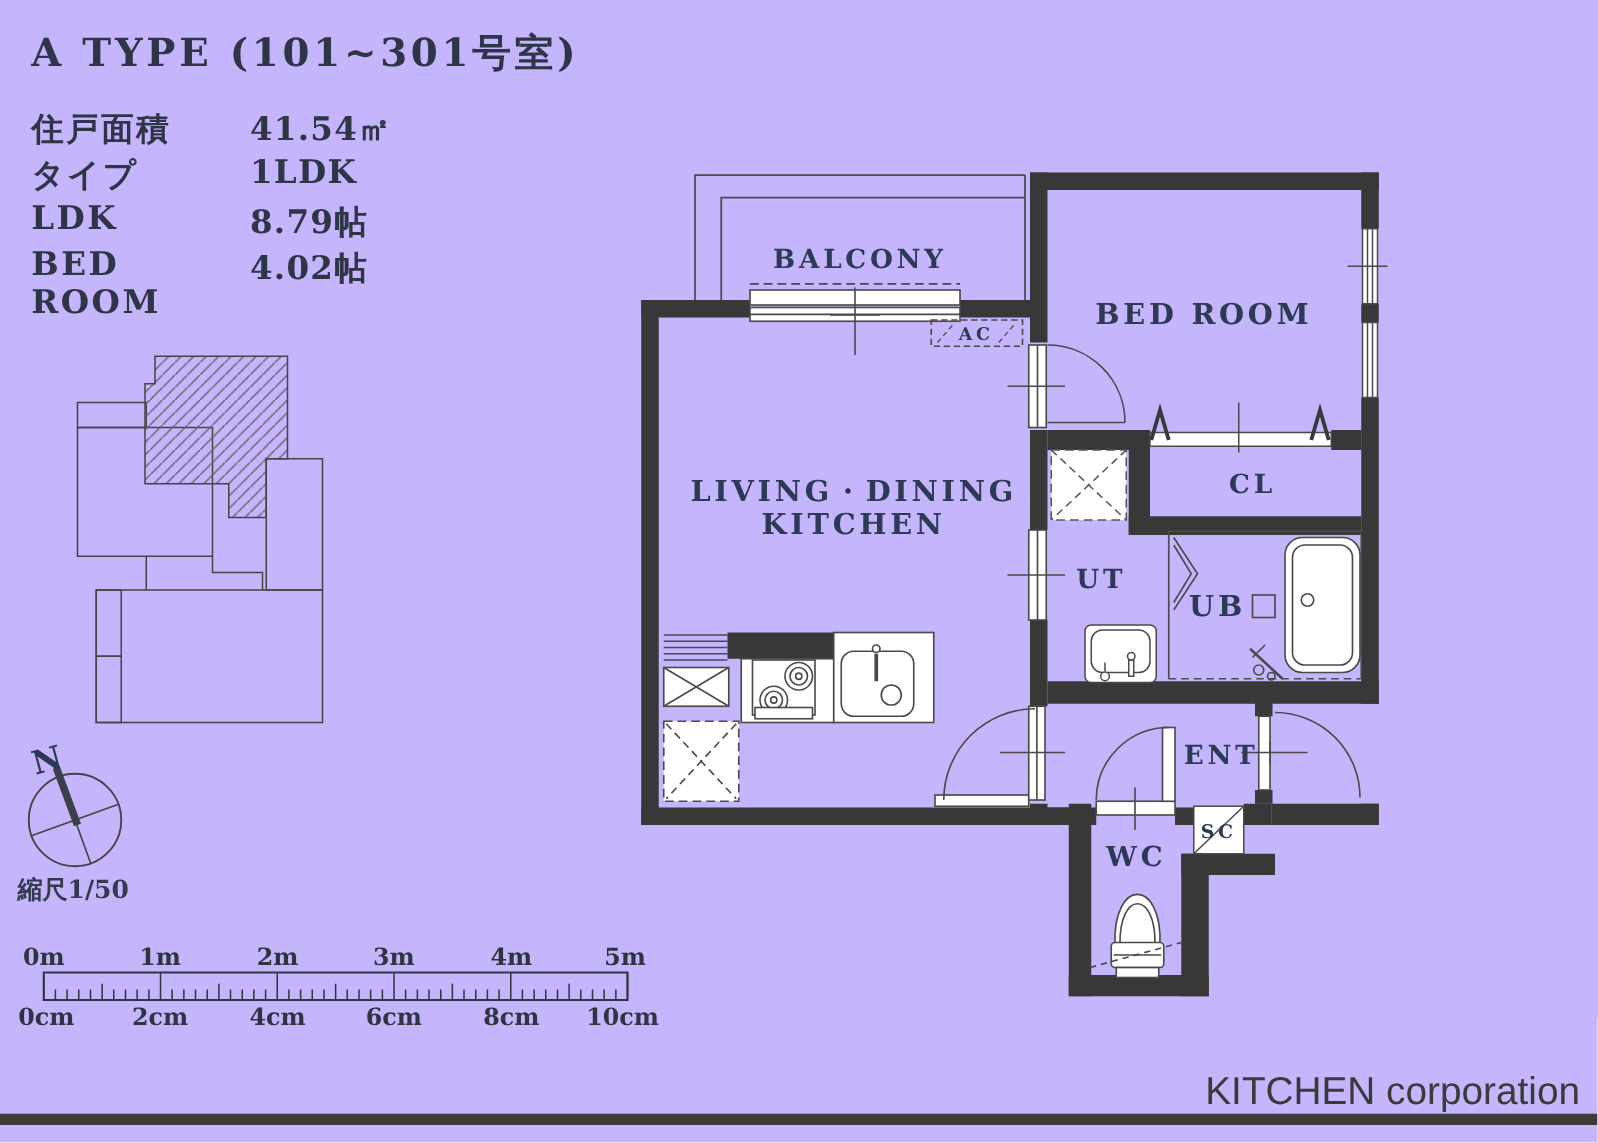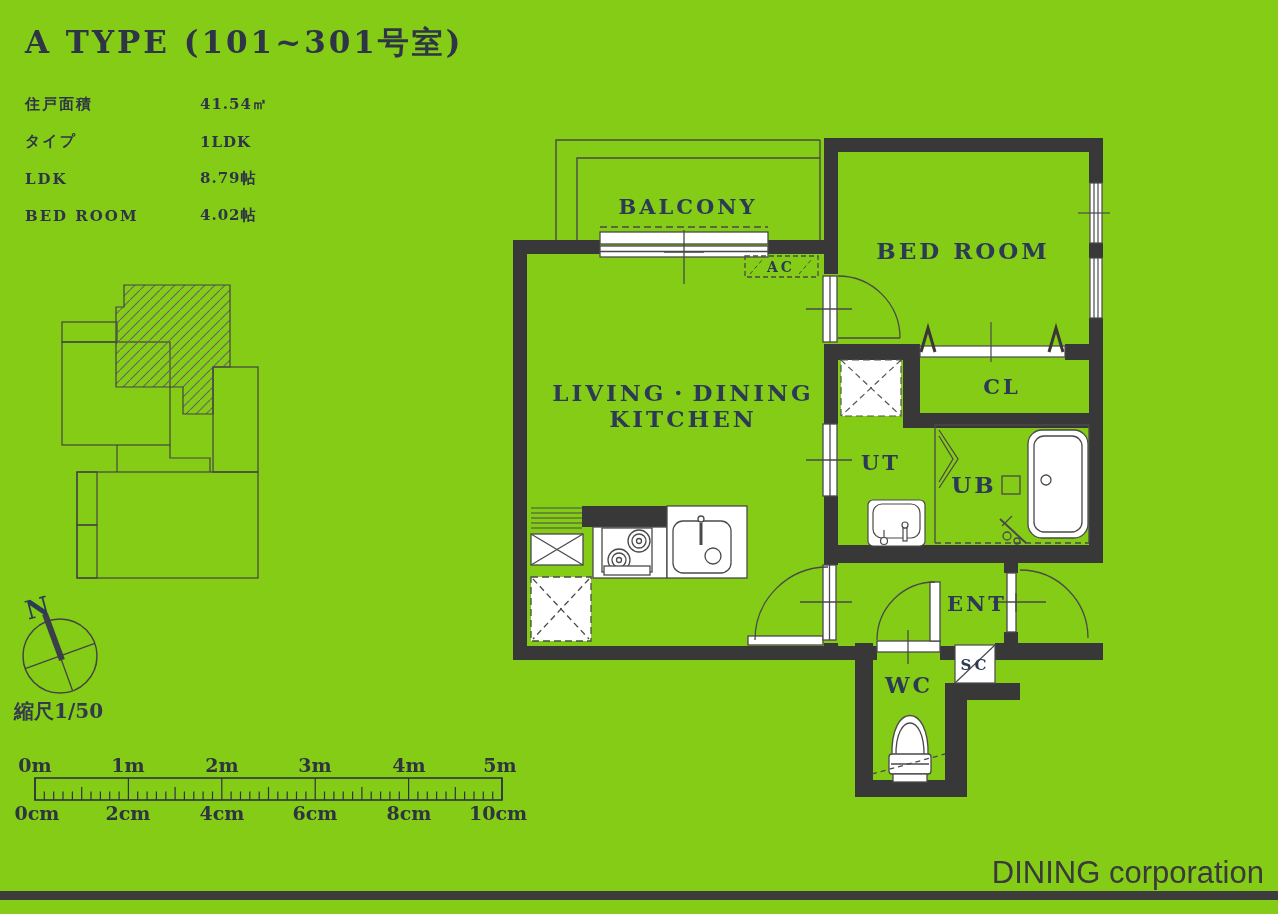--- a/index.html
+++ b/index.html
@@ -1,21 +1,21 @@
 <!DOCTYPE html>
 <html><head>
 <meta charset="utf-8">
 <style>
   html,body{margin:0;padding:0;background:#ffffff;}
-  .page{position:relative;width:1278px;height:914px;background:#84cc16;overflow:hidden;
+  .page{position:relative;width:1278px;height:914px;background:#c4b5fd;overflow:hidden;
         font-family:"DejaVu Serif","Liberation Serif",serif;color:#2e3547;}
   .hdr{position:absolute;left:25px;top:22px;}
   .hdr h1{margin:0;font-size:31px;font-weight:bold;letter-spacing:3px;color:#2e3547;}
   .specs{margin-top:22px;}
-  .spec-row{display:flex;height:37px;align-items:center;font-size:15px;font-weight:bold;}
+  .spec-row{display:flex;height:37px;align-items:flex-start;font-size:26px;font-weight:bold;}
   .spec-label{width:175px;letter-spacing:2px;}
   .spec-value{letter-spacing:1px;}
   svg text{font-family:"DejaVu Serif","Liberation Serif",serif;fill:#2c3a55;font-weight:bold;}
   svg .rm{letter-spacing:3px;}
   svg .tick-label{fill:#2e3440;font-size:19px;letter-spacing:0px;}
   svg .note{fill:#333a4d;font-size:20px;}
   .footer-name{position:absolute;left:28px;top:853px;font-size:30px;font-weight:bold;
                letter-spacing:2px;color:#3a4050;}
   .footer-company{position:absolute;right:14px;top:855px;font-size:31px;font-weight:500;
                   font-family:"Liberation Sans",sans-serif;color:#3a3a3a;}
@@ -291,15 +291,15 @@
         <text class="rm" x="881" y="470" font-size="21">UT</text>
         <text class="rm" x="974" y="493" font-size="23">UB</text>
         <text class="rm" x="977" y="611" font-size="21">ENT</text>
         <text class="rm" x="975" y="670" font-size="15">SC</text>
         <text class="rm" x="909" y="693" font-size="22">WC</text>
         <text class="rm" x="781" y="272" font-size="14">AC</text>
       </g>
     </g>
   </svg>
 
-  <div class="footer-company">DINING corporation</div>
+  <div class="footer-company">KITCHEN corporation</div>
   <div class="footer-bar"></div>
 </div>
 
 </body></html>

